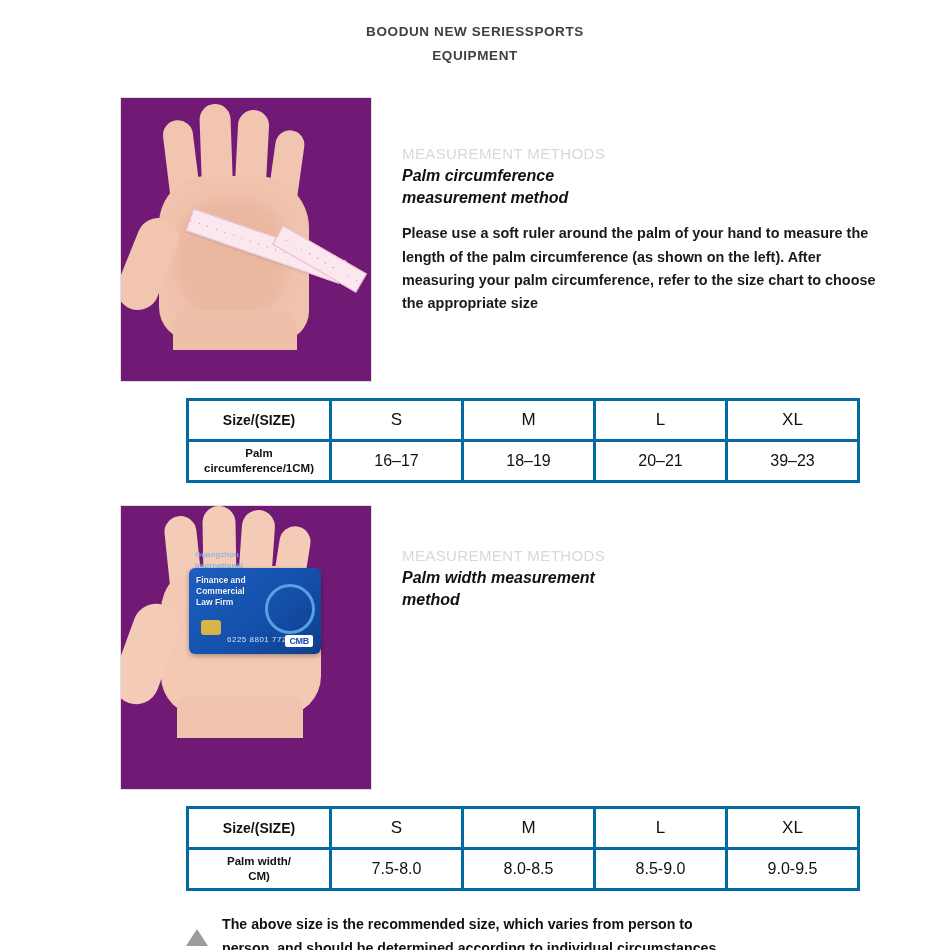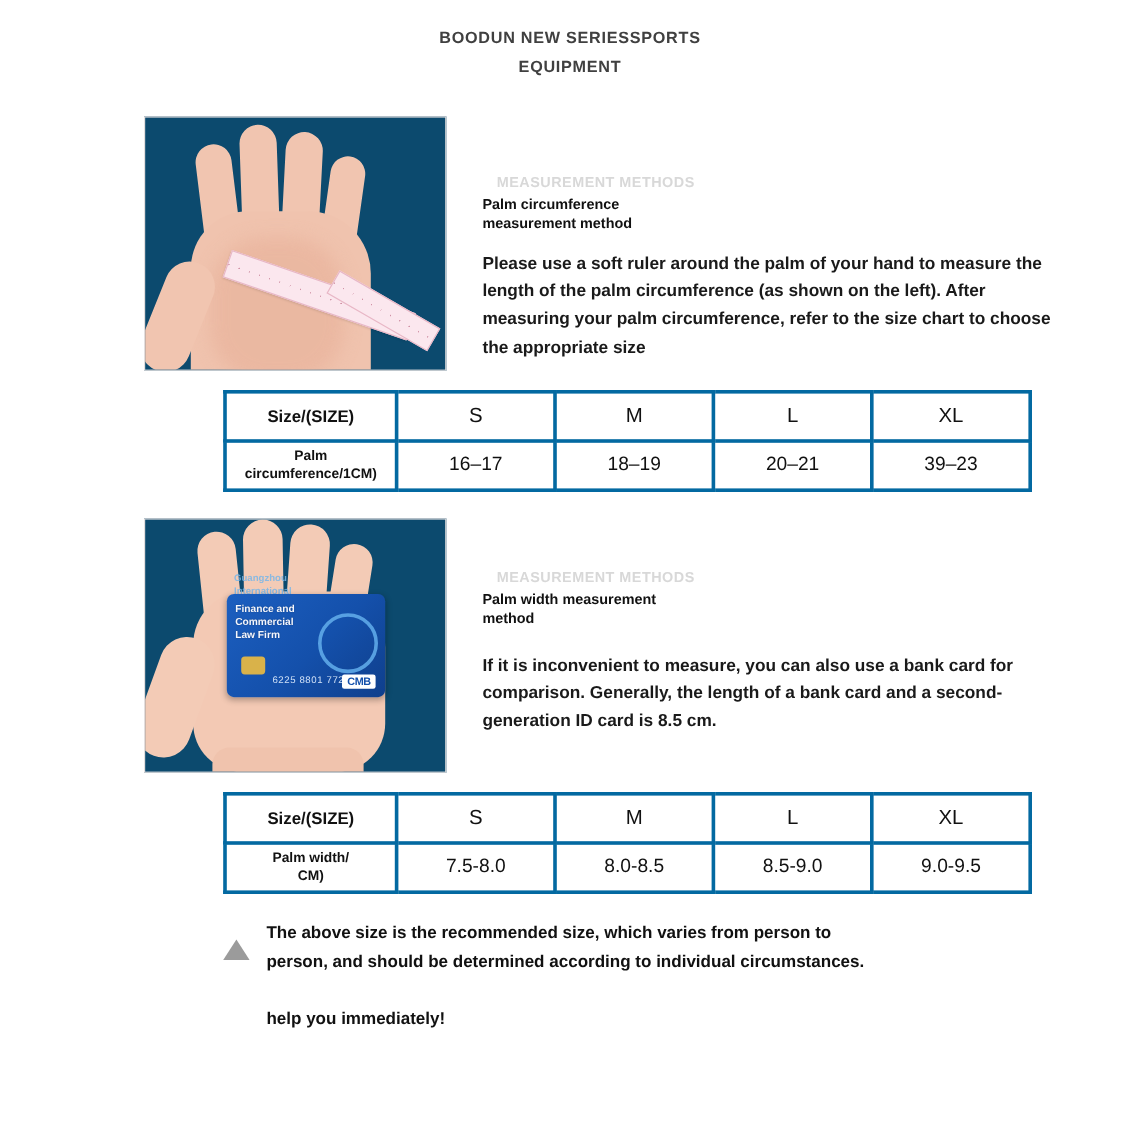--- a/index.html
+++ b/index.html
@@ -54,49 +54,50 @@
 
   .row {
     display: flex;
     align-items: flex-start;
     padding-left: 120px;
     padding-right: 60px;
   }
 
   .photo {
     width: 252px;
-    height: 212px;
+    height: 285px;
     border: 1px solid #e2dede;
     box-sizing: border-box;
     position: relative;
     overflow: hidden;
-    background: #0c4a6e;
+    background: #701a75;
     flex: 0 0 auto;
   }
 
   .text-col {
     padding-left: 30px;
     padding-top: 48px;
     flex: 1 1 auto;
   }
   .sec2 .text-col { padding-top: 42px; }
 
   .method-label {
-    font-size: 12px;
-    font-weight: bold;
+    font-size: 15px;
+    font-weight: normal;
     color: #d8d8d8;
     letter-spacing: 0.4px;
-    margin: 0 0 3px 12px;
+    margin: 0 0 3px 0;
   }
   .method-head {
-    font-size: 12px;
+    font-size: 16px;
     font-weight: bold;
     color: #111;
     line-height: 1.35;
     margin: 0 0 14px 0;
+    font-style: italic;
   }
   .method-body {
     font-size: 14.4px;
     font-weight: bold;
     color: #1a1a1a;
     line-height: 1.62;
     margin: 0;
   }
   .sec2 .method-body { margin-top: 20px; }
 
@@ -433,21 +434,20 @@
             <div class="card-logo">CMB</div>
           </div>
         </div>
       </div>
       <div class="text-col">
         <p class="method-label">MEASUREMENT METHODS</p>
         <p class="method-head">
           <span>Palm width measurement</span><br>
           <span>method</span>
         </p>
-        <p class="method-body">If it is inconvenient to measure, you can also use a bank card for comparison. Generally, the length of a bank card and a second-generation ID card is 8.5 cm.</p>
       </div>
     </div>
 
     <div class="table-wrap">
       <table class="size-table tbl2">
         <tbody>
             <tr>
           <th class="first hdr-label">Size/(SIZE)</th>
           <th class="hdr-size">S</th>
           <th class="hdr-size">M</th>

